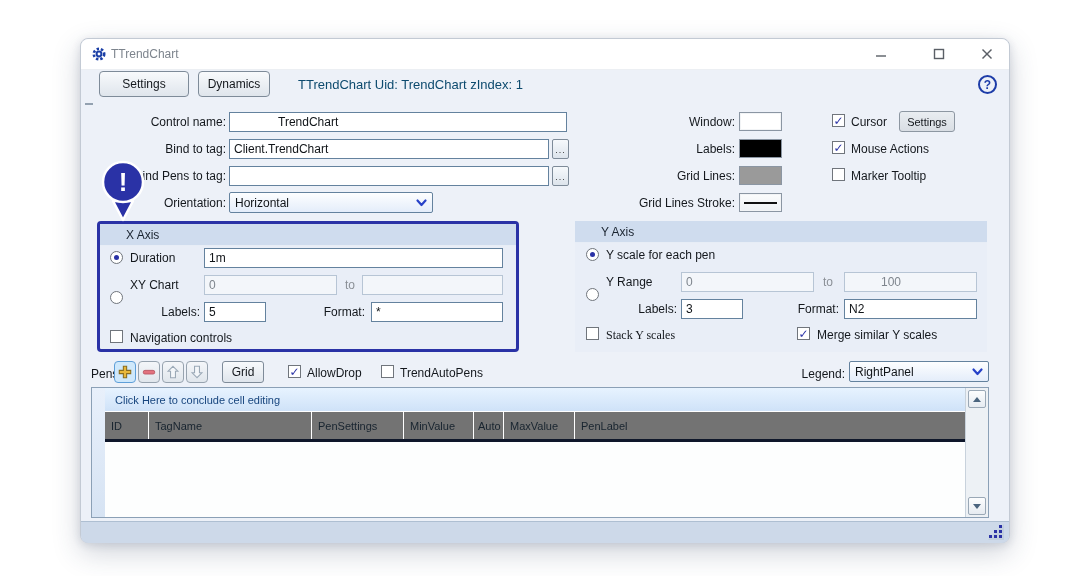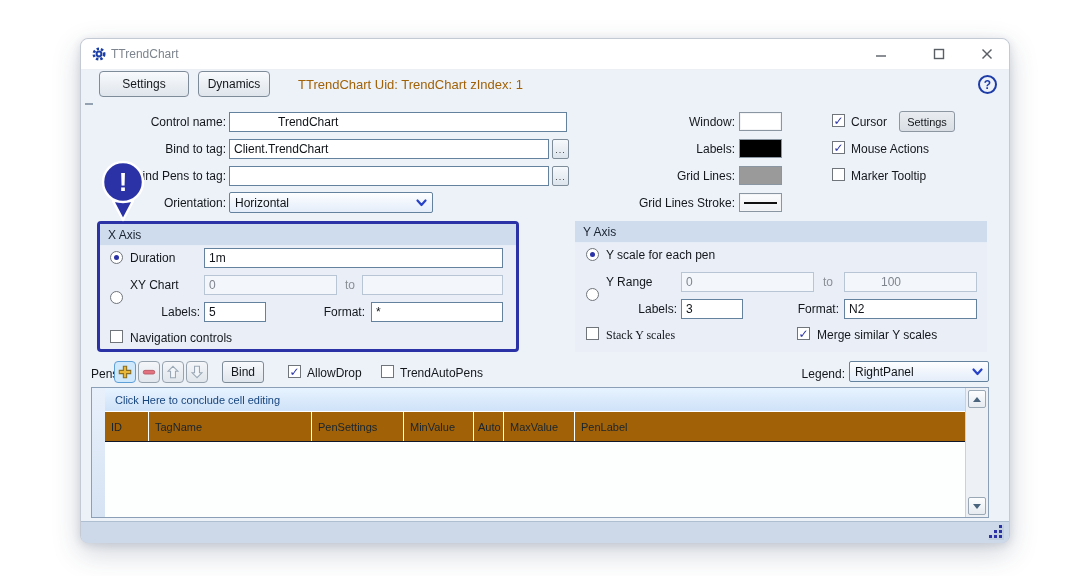--- a/index.html
+++ b/index.html
@@ -13,54 +13,54 @@
   .titlebar{position:absolute;left:0;top:0;width:928px;height:30px;background:#ffffff;
             border-radius:8px 8px 0 0;border-bottom:1px solid #eceff3;}
   .win-title{position:absolute;left:30px;top:8px;font-size:12px;color:#7d848d;}
   .winbtn{position:absolute;top:6px;width:18px;height:18px;display:flex;align-items:center;justify-content:center;cursor:default;}
   
   .btn{display:flex;align-items:center;justify-content:center;font-size:12px;color:#14181d;
        background:linear-gradient(180deg,#f8fafc,#dfe5ec);border:1px solid #7e8b99;border-radius:4px;box-sizing:border-box;}
   .btn.small{border-radius:3px;font-size:11px;background:linear-gradient(180deg,#e9edf1,#d9dee4);border-color:#8d97a2;}
   .browse{border-radius:2px;font-size:9px;letter-spacing:1px;background:linear-gradient(180deg,#f6f9fc,#dde4ec);border:1px solid #7e8b99;
           display:flex;align-items:flex-end;justify-content:center;padding-bottom:3px;box-sizing:border-box;color:#333;}
-  .heading{font-size:13px;color:#a16207;}
+  .heading{font-size:13px;color:#0c4a6e;}
   .help{box-sizing:border-box;width:19px;height:19px;border:2px solid #1d3ca8;border-radius:50%;color:#1d3ca8;
         display:flex;align-items:center;justify-content:center;font-size:12px;font-weight:bold;}
   
   .lbl{font-size:12px;color:#14181d;line-height:20px;}
   .r{text-align:right;}
   .tb{box-sizing:border-box;height:20px;border:1px solid #64829e;background:#fff;font-size:12px;color:#101418;
       padding:0 4px;font-family:"Liberation Sans","DejaVu Sans",sans-serif;}
   .tb.dis{background:#f3f6fa;border-color:#b7c5d5;color:#7e858d;}
   .combo{box-sizing:border-box;border:1px solid #64829e;background:linear-gradient(180deg,#fdfeff,#e4edfa);
          border-radius:2px;display:flex;align-items:center;justify-content:space-between;padding:0 5px;font-size:12px;color:#101418;}
   .swatch{box-sizing:border-box;width:43px;height:19px;border:1px solid #8b96a3;box-shadow:inset 0 0 0 1px #f2f4f6;}
   .chk{box-sizing:border-box;width:13px;height:13px;border:1px solid #70757c;background:#fff;
        display:flex;align-items:center;justify-content:center;font-size:12px;font-weight:bold;color:#2a32a6;line-height:1;}
   .radio{box-sizing:border-box;width:13px;height:13px;border:1px solid #70757c;border-radius:50%;background:#fff;position:relative;}
   .radio.on::after{content:"";position:absolute;left:3px;top:3px;width:5px;height:5px;border-radius:50%;background:#2a32a6;}
   
   .group{position:absolute;box-sizing:border-box;background:#e9eef7;}
   .group.hl{border:3px solid #2a32a6;border-radius:4px;}
   .group-h{position:absolute;left:0;top:0;right:0;height:22px;background:#cfdcee;font-size:12px;color:#1a2430;
-           line-height:22px;padding-left:8px;box-sizing:border-box;border-bottom:1px solid #e7edf6;}
+           line-height:22px;padding-left:26px;box-sizing:border-box;border-bottom:1px solid #e7edf6;}
   
   .ibtn{box-sizing:border-box;width:22px;height:22px;border-radius:4px;border:1px solid #97a3af;
         background:linear-gradient(180deg,#f4f6f9,#e0e6ec);display:flex;align-items:center;justify-content:center;}
   .ibtn.sel{background:#cfe8fb;border-color:#5f9fd8;}
   
   .grid{position:absolute;left:10px;top:348px;width:898px;height:131px;box-sizing:border-box;
         border:1px solid #8ba0b6;background:#fdfefe;}
   .rowsel{position:absolute;left:0;top:0;width:13px;height:100%;background:linear-gradient(180deg,#e8f0fb,#d6e3f3);
           border-right:1px solid #bccfe3;}
   .caption{position:absolute;left:13px;top:0;width:862px;height:24px;background:linear-gradient(180deg,#e7f3ff,#cfe2f8);
            font-size:11px;color:#17457e;line-height:24px;padding-left:10px;box-sizing:border-box;border-bottom:1px solid #ffffff;}
-  .ghead{position:absolute;left:13px;top:24px;width:862px;height:30px;display:flex;background:#a16207;
-         border-bottom:1px solid #0f172a;box-sizing:border-box;}
+  .ghead{position:absolute;left:13px;top:24px;width:862px;height:30px;display:flex;background:#737373;
+         border-bottom:3px solid #0f172a;box-sizing:border-box;}
   .gcell{box-sizing:border-box;border-right:1px solid #ffffff;font-size:11px;color:#18242f;
          display:flex;align-items:center;padding-left:6px;}
   .gbody{position:absolute;left:13px;top:54px;width:862px;bottom:0;background:#fdfefe;}
   .vscroll{position:absolute;right:0;top:0;width:23px;height:100%;background:#edf1f5;border-left:1px solid #c8d2dc;box-sizing:border-box;}
   .sbtn{position:absolute;left:2px;width:18px;height:18px;box-sizing:border-box;border:1px solid #9aa8b6;border-radius:2px;
         background:linear-gradient(180deg,#fcfdfe,#e6ebf1);display:flex;align-items:center;justify-content:center;}
   .tri-up{width:0;height:0;border-left:4px solid transparent;border-right:4px solid transparent;border-bottom:5px solid #4a647e;}
   .tri-dn{width:0;height:0;border-left:4px solid transparent;border-right:4px solid transparent;border-top:5px solid #4a647e;}
   
   .statusbar{position:absolute;left:0;top:482px;width:928px;height:21px;background:#cdd9e9;border-top:1px solid #aebfd2;
@@ -221,21 +221,21 @@
       <svg width="18" height="18" viewBox="0 0 22 22">
         <path d="M11 4 L17 10 H14 V18 H8 V10 H5 Z" fill="#f3f6f9" stroke="#9aa8b6" stroke-width="1.3"></path>
       </svg>
     </div>
     <div class="ibtn abs" style="left:105px;top:322px;">
       <svg width="18" height="18" viewBox="0 0 22 22">
         <path d="M11 18 L5 12 H8 V4 H14 V12 H17 Z" fill="#f3f6f9" stroke="#9aa8b6" stroke-width="1.3"></path>
       </svg>
     </div>
     <div class="btn abs" style="left:141px;top:322px;width:42px;height:22px;border-radius:3px;">
-      <span>Bind</span>
+      <span>Grid</span>
     </div>
     <div class="chk abs" style="left:207px;top:326px;">✓</div>
     <span class="lbl abs" style="left:226px;top:324px;">AllowDrop</span>
     <div class="chk abs" style="left:300px;top:326px;"></div>
     <span class="lbl abs" style="left:319px;top:324px;">TrendAutoPens</span>
     <span class="lbl r abs" style="left:680px;top:325px;width:84px;">Legend:</span>
     <div class="combo abs" style="left:768px;top:322px;width:140px;height:21px;">
       <span>RightPanel</span>
       <svg width="11" height="8" viewBox="0 0 11 8">
           <polyline points="1.5,1.5 5.5,6 9.5,1.5" fill="none" stroke="#2742c8" stroke-width="2.2" stroke-linecap="round" stroke-linejoin="round"></polyline>

